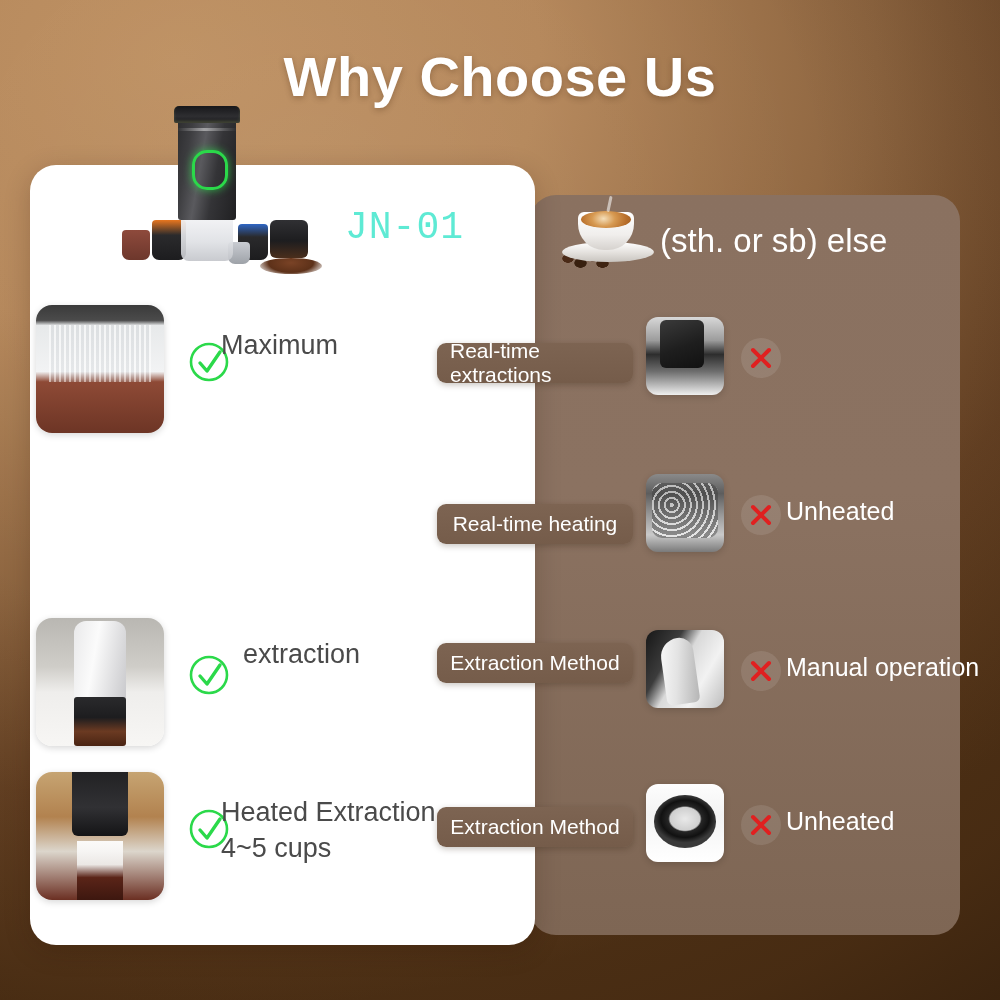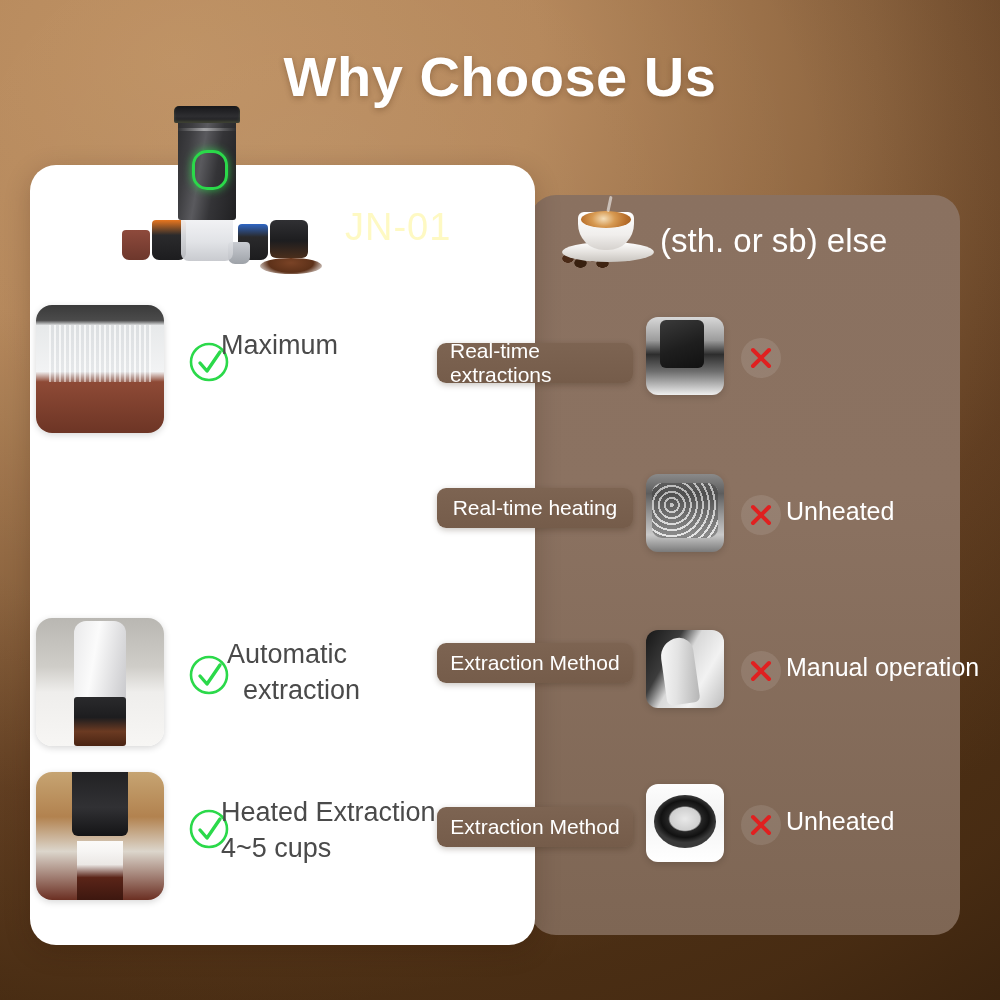--- a/index.html
+++ b/index.html
@@ -37,21 +37,21 @@
   }
   .panel-left{
     position:absolute;left:30px;top:165px;width:505px;height:780px;
     background:#ffffff;border-radius:26px;
     box-shadow:0 6px 26px rgba(40,20,6,.22);
   }
 
   
   .hdr-left-label{
     position:absolute;left:345px;top:206px;width:170px;
-    font-size:38px;color:#fef9c3;letter-spacing:1px;
+    font-size:38px;color:#5eead4;letter-spacing:1px;font-family:Liberation Mono, monospace;
   }
   .hdr-right-label{
     position:absolute;left:660px;top:222px;width:310px;
     font-size:33px;color:#ffffff;
   }
 
   
   .hero{position:absolute;left:120px;top:108px;width:215px;height:165px;}
   .hero .body{
     position:absolute;left:58px;top:0;width:58px;height:112px;
@@ -263,21 +263,21 @@
   <div class="badge" style="left:437px;top:343px;width:196px">Real-time extractions</div>
   <div class="row row-r" style="top:305px">
     <div class="thumb thumb-r t-press"></div>
     <div class="mark mark-x" style="left:95px;top:33px">
       <svg viewBox="0 0 40 40" style="width:40px;height:40px">
           <path d="M12 12 L28 28 M28 12 L12 28" stroke="#e02020" stroke-width="4" stroke-linecap="round"></path>
         </svg>
     </div>
   </div>
 
-  <div class="badge" style="left:437px;top:488px;width:196px">Real-time heating</div>
+  <div class="badge" style="left:437px;top:504px;width:196px">Real-time heating</div>
   <div class="row row-r" style="top:462px">
     <div class="thumb thumb-r t-cold"></div>
     <div class="mark mark-x" style="left:95px;top:33px">
       <svg viewBox="0 0 40 40" style="width:40px;height:40px">
           <path d="M12 12 L28 28 M28 12 L12 28" stroke="#e02020" stroke-width="4" stroke-linecap="round"></path>
         </svg>
     </div>
     <div class="txt txt-r" style="left:140px;top:32px">
       <div>Unheated</div>
     </div>
@@ -285,21 +285,20 @@
 
   <div class="row row-l" style="top:618px">
     <div class="thumb t-auto"></div>
     <div class="mark" style="left:152px;top:36px">
       <svg viewBox="0 0 42 42">
           <circle cx="21" cy="21" r="18" fill="none" stroke="#2bd94a" stroke-width="2.6"></circle>
           <path d="M12 22 L19 30 L32 11" fill="none" stroke="#2bd94a" stroke-width="3.4" stroke-linecap="round" stroke-linejoin="round"></path>
         </svg>
     </div>
     <div class="txt" style="left:191px;top:18px">
-      <div>Automatic</div>
       <div style="padding-left:16px">extraction</div>
     </div>
   </div>
   <div class="badge" style="left:437px;top:643px;width:196px">Extraction Method</div>
   <div class="row row-r" style="top:618px">
     <div class="thumb thumb-r t-hand"></div>
     <div class="mark mark-x" style="left:95px;top:33px">
       <svg viewBox="0 0 40 40" style="width:40px;height:40px">
           <path d="M12 12 L28 28 M28 12 L12 28" stroke="#e02020" stroke-width="4" stroke-linecap="round"></path>
         </svg>

